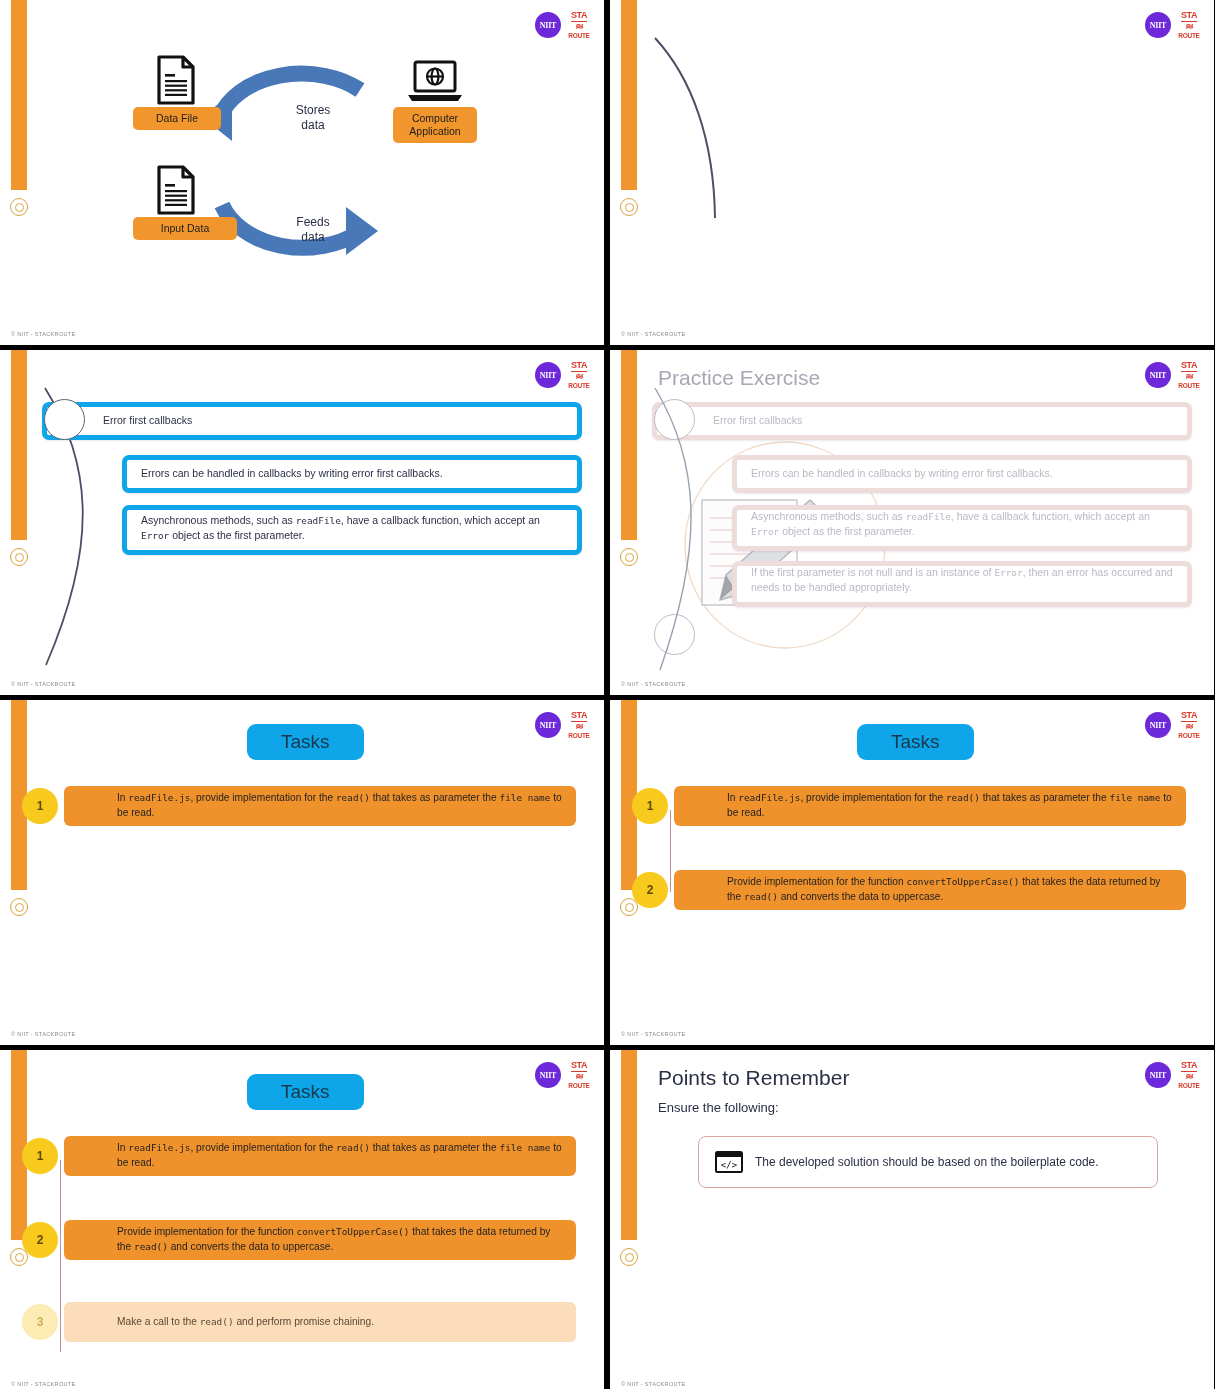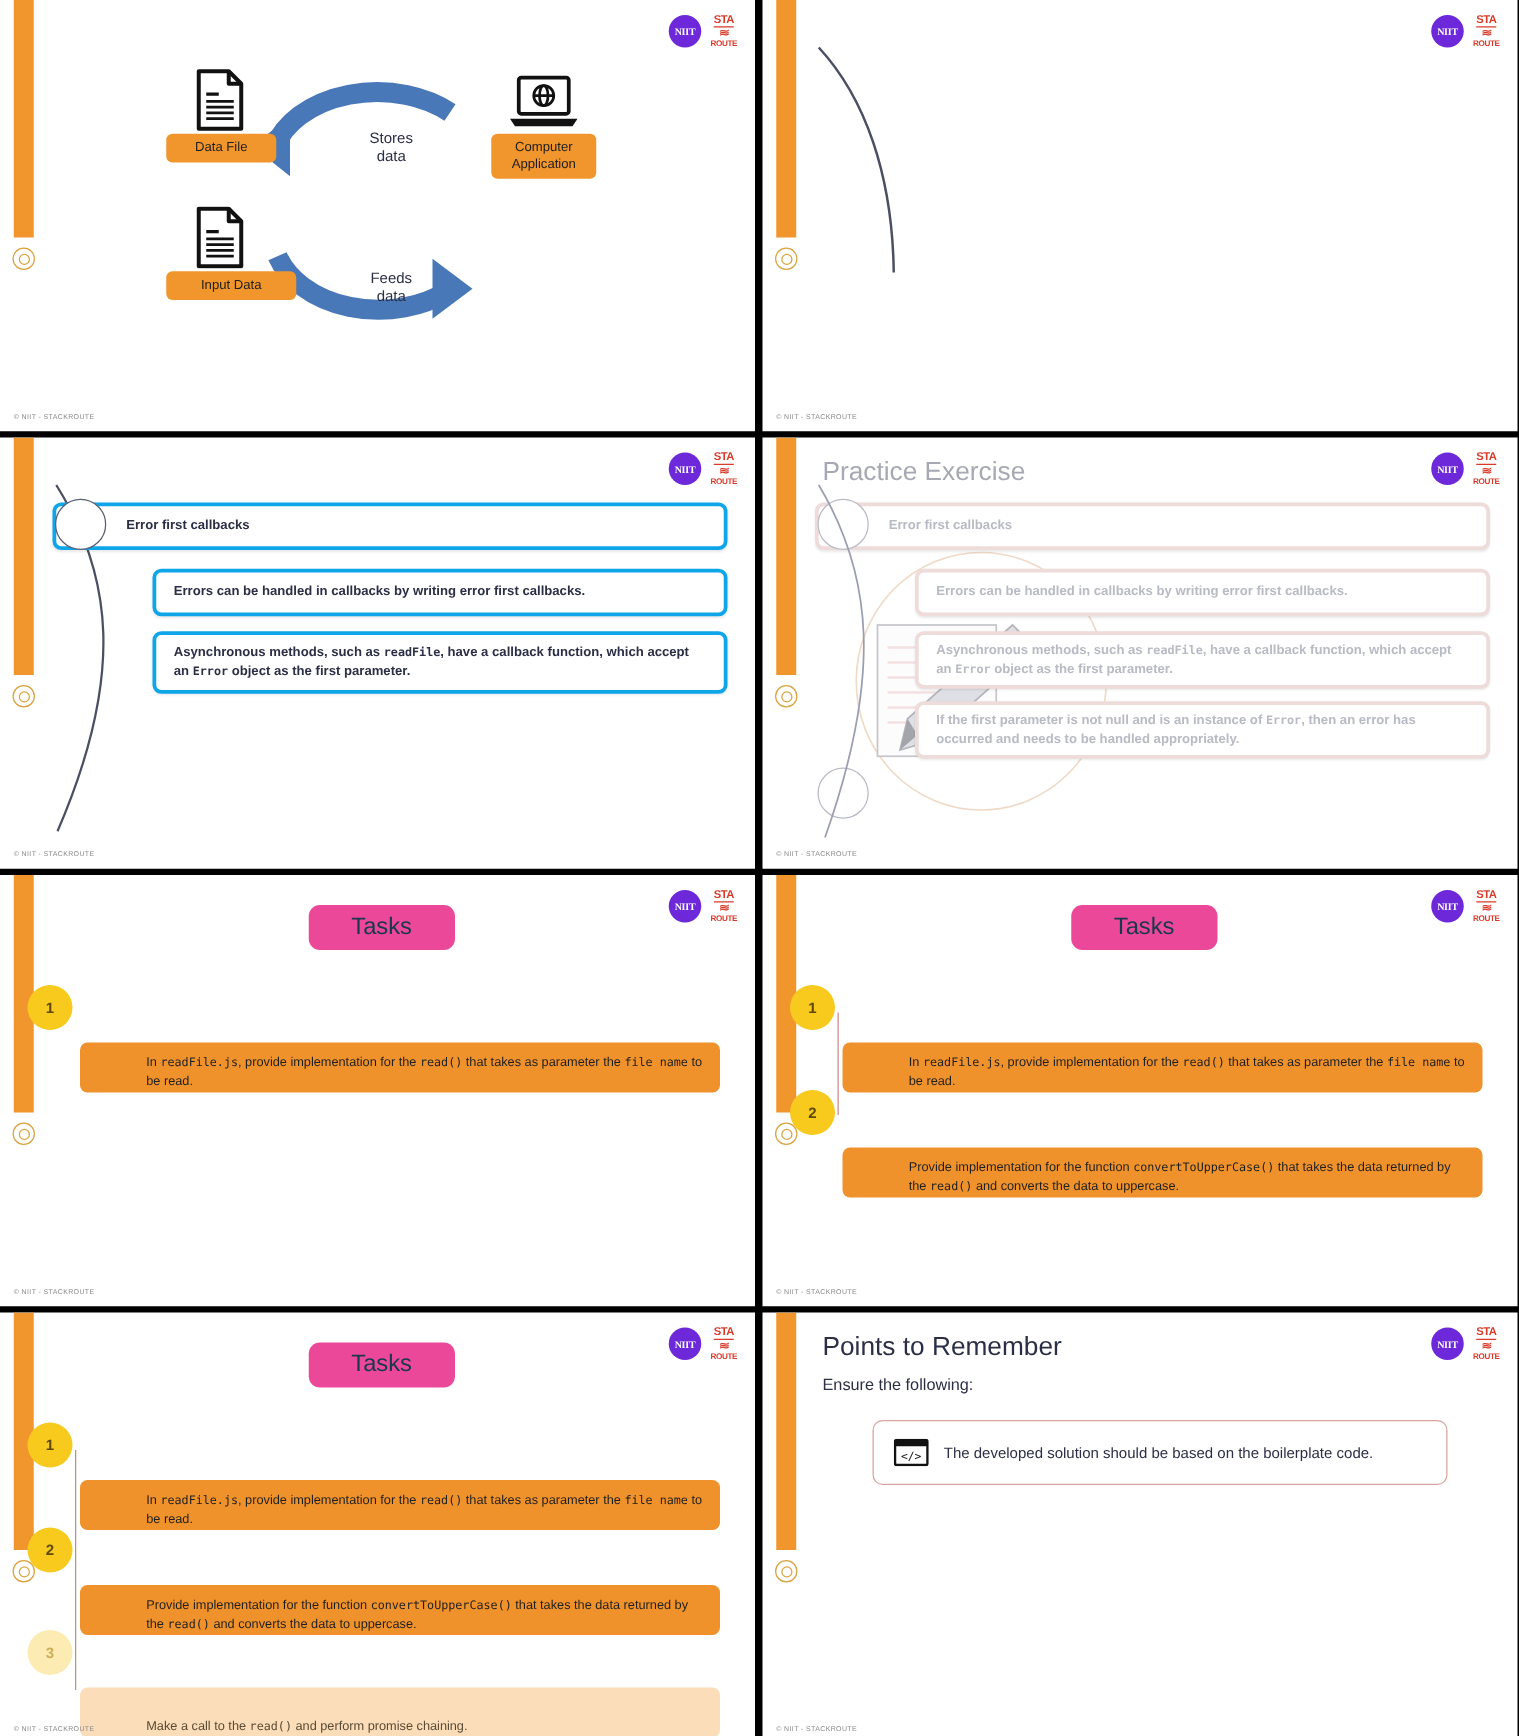--- a/index.html
+++ b/index.html
@@ -91,50 +91,50 @@
     text-align: center; line-height: 1.25;
   }
   .laptop { position: absolute; width: 58px; height: 44px; }
 
   
   .curve-svg { position: absolute; left: 0; top: 0; width: 100%; height: 100%; pointer-events:none;}
 
   
   .callout {
     position: absolute;
-    border: 3px solid #0ea5e9;
+    border: 5px solid #0ea5e9;
     border-radius: 7px;
     background: #fff;
     box-shadow: 0 1px 2px rgba(0,0,0,.09);
-    display: flex; align-items: center;
-    font-size: 10.5px; color: #2b2f46; line-height: 1.45; font-weight: bold;
+    display: flex; align-items: flex-end;
+    font-size: 10.5px; color: #2b2f46; line-height: 1.45;
   }
   .callout .txt { padding: 7px 14px; }
   .callout.dim { border-color: #eedcda; color: #b8bac4; }
   .bubble-circle {
     position: absolute;
     width: 41px; height: 41px; border-radius: 50%;
     border: 1px solid #5b5f74; background: #fff;
   }
   .bubble-circle.dim { border-color: #b9bbc6; }
   code, .mono { font-family: "DejaVu Sans Mono", monospace; font-size: 9.4px; }
 
   
   .tasks-pill {
     position: absolute; left: 247px; top: 721px;
-    background: #ec4899; border-radius: 9px;
+    background: #0ea5e9; border-radius: 9px;
     font-size: 19px; color: #17384d;
     padding: 7px 34px;
   }
   .task-row { position: absolute; height: 40px; }
   .task-bar {
     position: absolute; left: 42px; top: 0;
     height: 40px; width: 512px;
     background: #f0922c; border-radius: 6px;
-    display: flex; align-items: flex-end; margin-top: 48px;
+    display: flex; align-items: center;
   }
   .task-bar .ttxt {
     padding-left: 53px; padding-right: 12px;
     font-size: 10.2px; color: #1f1f1f; line-height: 1.45;
   }
   .task-num {
     position: absolute; left: 0; top: 2px;
     width: 36px; height: 36px; border-radius: 50%;
     background: #f7ca1d; color: #5e4a05;
     display: flex; align-items: center; justify-content: center;

